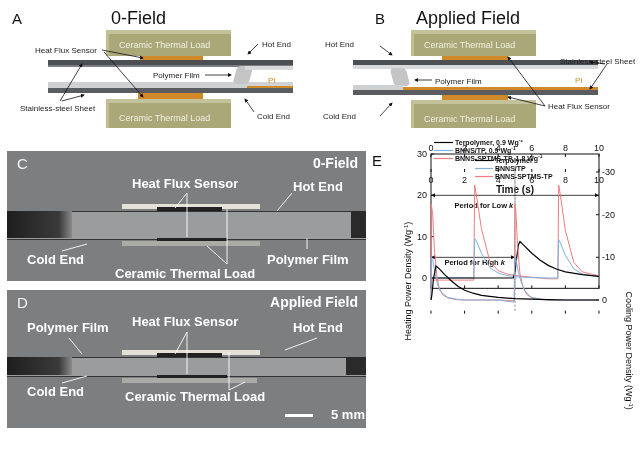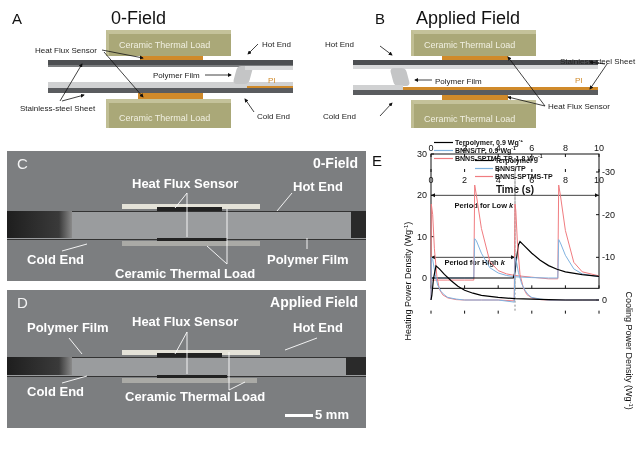--- a/index.html
+++ b/index.html
@@ -123,21 +123,21 @@
   <div class="abs" style="left:0;top:67px;width:65px;height:18px;background:linear-gradient(90deg,#1e1e1e,#3a3a3a 80%,#8a8a8a);"></div>
   <div class="abs" style="right:0;top:67px;width:20px;height:18px;background:#2a2a2a;"></div>
   <div class="abs" style="left:150px;top:85px;width:70px;height:4px;background:#222;"></div>
   <div class="abs" style="left:115px;top:88px;width:135px;height:5px;background:#aaaaa6;"></div>
   <div class="abs ptxt" style="left:20px;top:30px;">Polymer Film</div>
   <div class="abs ptxt" style="left:125px;top:24px;">Heat Flux Sensor</div>
   <div class="abs ptxt" style="left:286px;top:30px;">Hot End</div>
   <div class="abs ptxt" style="left:20px;top:94px;">Cold End</div>
   <div class="abs ptxt" style="left:118px;top:99px;">Ceramic Thermal Load</div>
   <div class="abs" style="left:278px;top:124px;width:28px;height:3px;background:#fff;"></div>
-  <div class="abs ptxt" style="left:308px;top:117px;">5 mm</div>
+  <div class="abs ptxt" style="left:324px;top:117px;">5 mm</div>
   <svg class="abs" style="left:0;top:0;" width="359" height="138" stroke="#fff" stroke-width="0.9">
     <line x1="62" y1="48" x2="75" y2="64"></line>
     <line x1="180" y1="42" x2="168" y2="64"></line>
     <line x1="180" y1="42" x2="180" y2="84"></line>
     <line x1="310" y1="48" x2="278" y2="60"></line>
     <line x1="55" y1="93" x2="80" y2="86"></line>
     <line x1="222" y1="100" x2="222" y2="62"></line>
     <line x1="222" y1="100" x2="238" y2="92"></line>
   </svg>
 </div>

